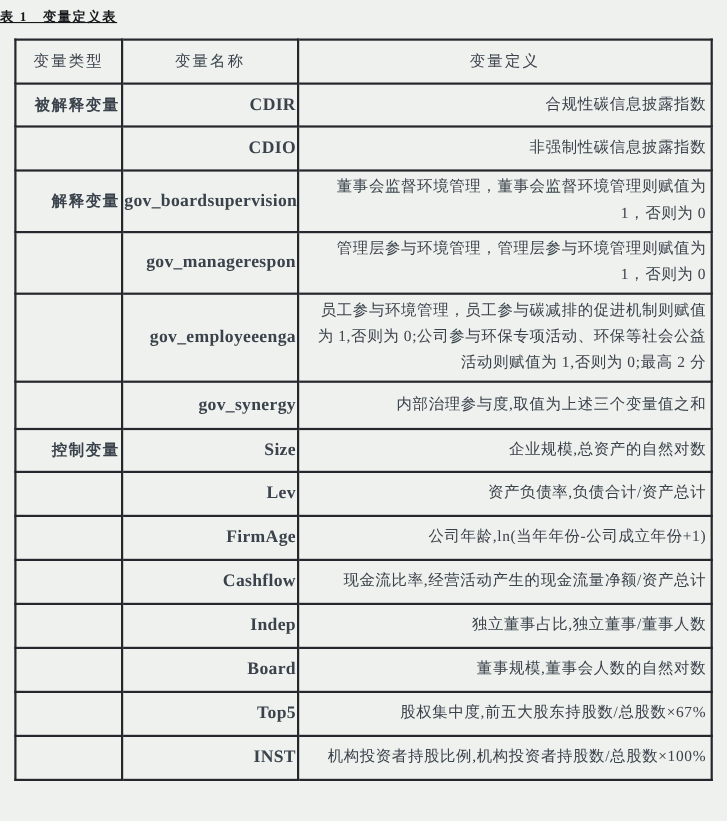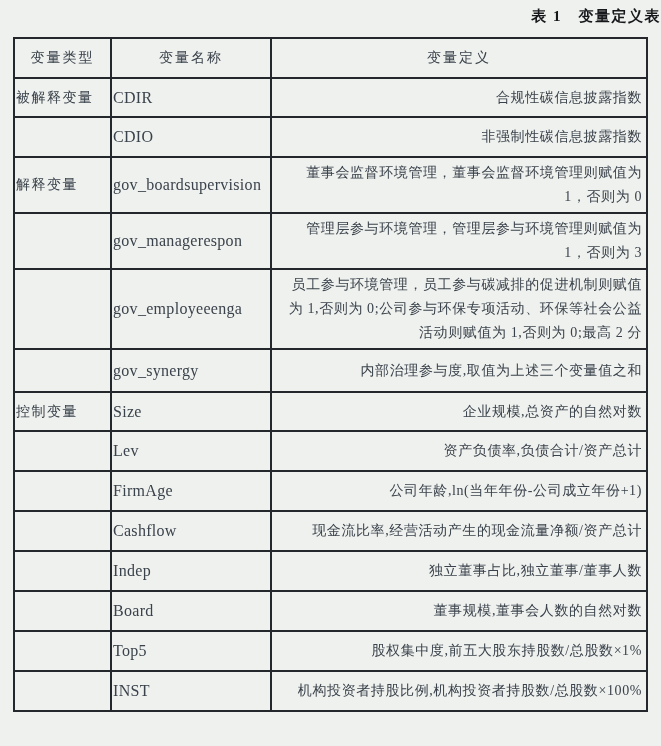--- a/index.html
+++ b/index.html
@@ -17,27 +17,28 @@
     font-family: "Liberation Serif", "DejaVu Serif", serif;
     color: var(--text);
     overflow: hidden;
   }
   .page {
     width: 661px;
     height: 746px;
     padding-top: 7px;
   }
   .table-title {
-    text-align: right;
-    font-size: 15px;
+    text-align: left;
+    font-size: 12px;
     font-weight: bold;
     color: var(--title);
     letter-spacing: 1.5px;
     margin-bottom: 11px;
     font-family: "Liberation Serif", "DejaVu Serif", serif;
+    text-decoration: underline;
   }
   table.def-table {
     border-collapse: collapse;
     table-layout: fixed;
     margin-left: 13px;
     width: 633px;
   }
   col.c-type { width: 97px; }
   col.c-name { width: 160px; }
   col.c-def  { width: 376px; }
@@ -45,21 +46,21 @@
   .def-table td {
     border: 2px solid var(--border);
     font-size: 14px;
     font-weight: normal;
     color: var(--text);
     vertical-align: middle;
     overflow: hidden;
   }
   .def-table thead tr { height: 40px; }
   .def-table th { text-align: center; letter-spacing: 2px; }
-  td.type, td.name { text-align: left; }
+  td.type, td.name { text-align: right; font-weight: bold; }
   td.name { font-size: 16px; letter-spacing: 0.3px; }
   td.type { letter-spacing: 1.5px; }
   td.def {
     text-align: right;
     padding: 3px 4px 3px 10px;
     line-height: 24px;
     letter-spacing: 0.6px;
   }
   
   tbody tr:nth-child(1)  { height: 39px; }
@@ -102,21 +103,21 @@
           <td class="def">非强制性碳信息披露指数</td>
         </tr>
         <tr>
           <td class="type">解释变量</td>
           <td class="name">gov_boardsupervision</td>
           <td class="def">董事会监督环境管理，董事会监督环境管理则赋值为 1，否则为 0</td>
         </tr>
         <tr>
           <td class="type"></td>
           <td class="name">gov_managerespon</td>
-          <td class="def">管理层参与环境管理，管理层参与环境管理则赋值为 1，否则为 3</td>
+          <td class="def">管理层参与环境管理，管理层参与环境管理则赋值为 1，否则为 0</td>
         </tr>
         <tr>
           <td class="type"></td>
           <td class="name">gov_employeeenga</td>
           <td class="def">员工参与环境管理，员工参与碳减排的促进机制则赋值为 1,否则为 0;公司参与环保专项活动、环保等社会公益活动则赋值为 1,否则为 0;最高 2 分</td>
         </tr>
         <tr>
           <td class="type"></td>
           <td class="name">gov_synergy</td>
           <td class="def">内部治理参与度,取值为上述三个变量值之和</td>
@@ -147,21 +148,21 @@
           <td class="def">独立董事占比,独立董事/董事人数</td>
         </tr>
         <tr>
           <td class="type"></td>
           <td class="name">Board</td>
           <td class="def">董事规模,董事会人数的自然对数</td>
         </tr>
         <tr>
           <td class="type"></td>
           <td class="name">Top5</td>
-          <td class="def">股权集中度,前五大股东持股数/总股数×1%</td>
+          <td class="def">股权集中度,前五大股东持股数/总股数×67%</td>
         </tr>
         <tr>
           <td class="type"></td>
           <td class="name">INST</td>
           <td class="def">机构投资者持股比例,机构投资者持股数/总股数×100%</td>
         </tr>
       </tbody>
   </table>
 </div>
 

